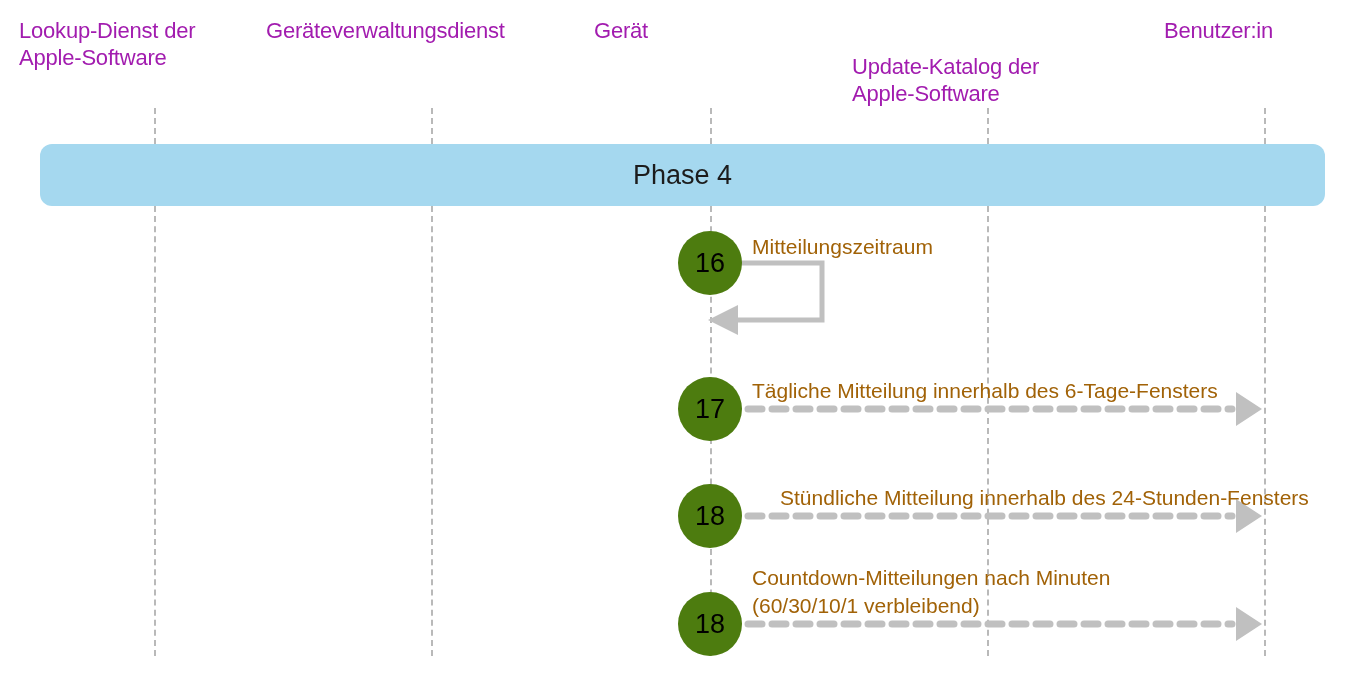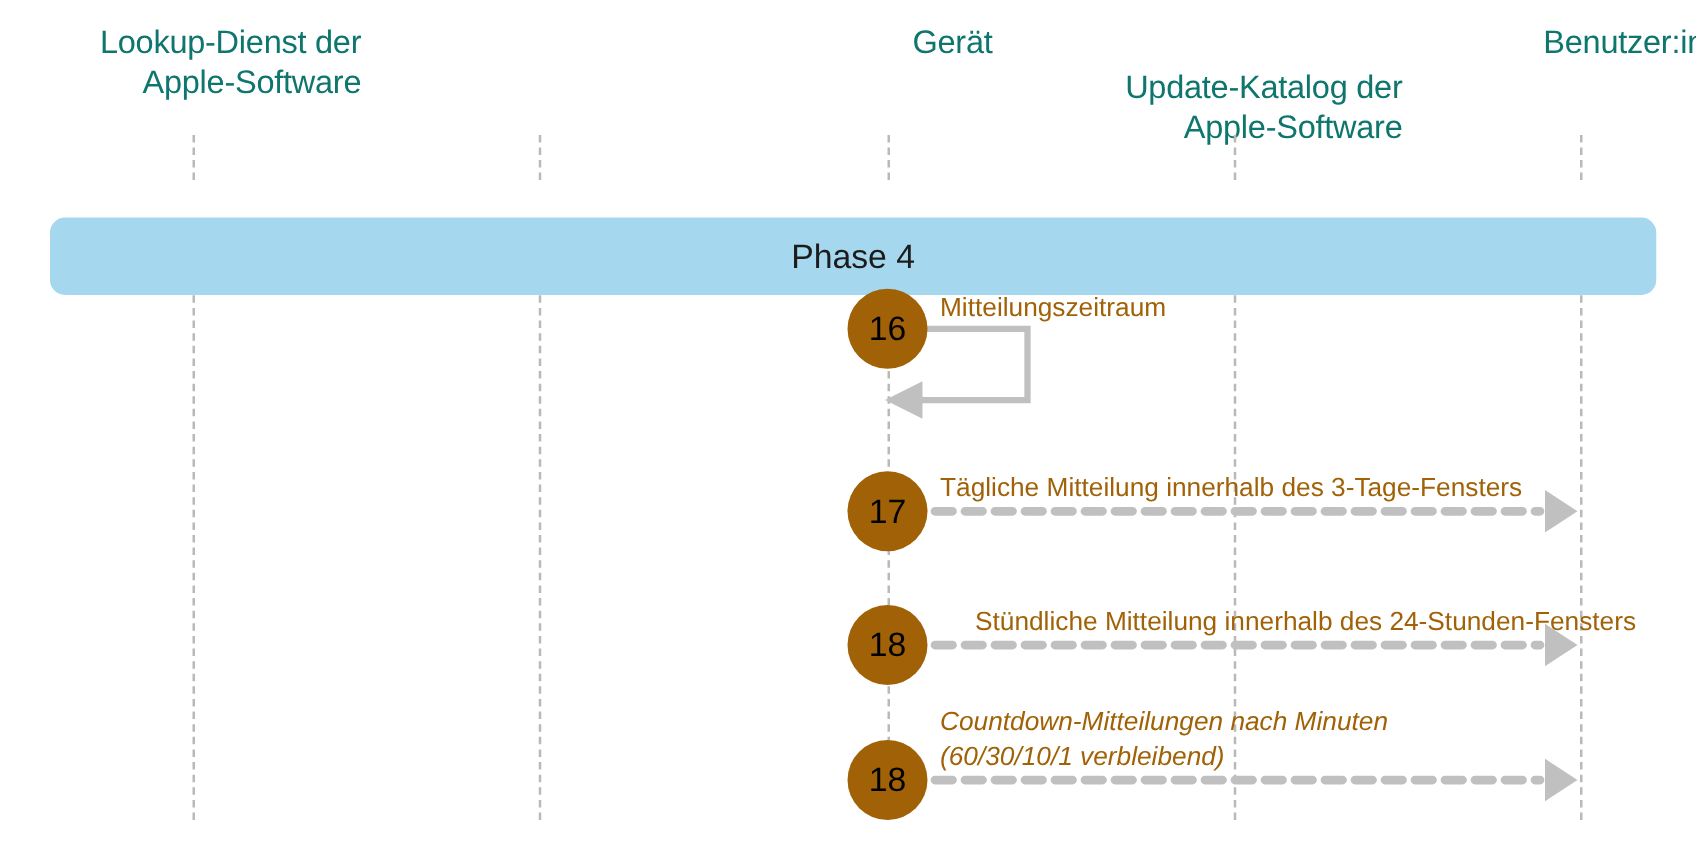--- a/index.html
+++ b/index.html
@@ -16,24 +16,24 @@
     position: relative;
     width: 1357px;
     height: 673px;
     background: #ffffff;
     overflow: hidden;
   }
 
   
   .lifeline-header {
     position: absolute;
-    text-align: right;
-    font-size: 26px;
+    text-align: left;
+    font-size: 22px;
     line-height: 1.22;
-    color: #0f766e;
+    color: #a21caf;
     letter-spacing: -0.2px;
     white-space: pre-line;
     top: 18px;
     transform: translateX(-50%);
   }
 
   
   .lifeline {
     position: absolute;
     width: 0;
@@ -41,34 +41,33 @@
   }
 
   
   .phase-banner {
     position: absolute;
     background: #a5d8ef;
     border-radius: 12px;
     display: flex;
     align-items: center;
     justify-content: center;
-    margin-top: 30px;
   }
   .phase-banner-label {
     font-size: 27px;
     color: #1c1c1c;
   }
 
   
   .step-circle {
     position: absolute;
     width: 64px;
     height: 64px;
     border-radius: 50%;
-    background: #a16207;
+    background: #4d7c0f;
     display: flex;
     align-items: center;
     justify-content: center;
     font-size: 27px;
     color: #000000;
     transform: translate(-50%, -50%);
     z-index: 3;
   }
 
   
@@ -92,20 +91,21 @@
     z-index: 1;
   }
 </style>
 </head>
 <body>
 
 <div id="stage">
 
   <div class="lifeline-header" style="left:154px; width:270px;">Lookup-Dienst der
 Apple-Software</div>
+  <div class="lifeline-header" style="left:431px; width:330px;">Geräteverwaltungsdienst</div>
   <div class="lifeline-header" style="left:694px; width:200px;">Gerät</div>
   <div class="lifeline-header" style="left:987px; width:270px;margin-top:36px;">Update-Katalog der
 Apple-Software</div>
   <div class="lifeline-header" style="left:1264px; width:200px;">Benutzer:in</div>
 
   <div class="lifeline" style="left:154px;  top:108px; height:36px;"></div>
   <div class="lifeline" style="left:431px;  top:108px; height:36px;"></div>
   <div class="lifeline" style="left:710px;  top:108px; height:36px;"></div>
   <div class="lifeline" style="left:987px;  top:108px; height:36px;"></div>
   <div class="lifeline" style="left:1264px; top:108px; height:36px;"></div>
@@ -142,18 +142,18 @@
       <polygon points="1236,607 1236,641 1262,624" fill="#c0c0c0"></polygon>
     </g>
   </svg>
 
   <div class="step-circle" style="left:710px; top:263px;">16</div>
   <div class="step-circle" style="left:710px; top:409px;">17</div>
   <div class="step-circle" style="left:710px; top:516px;">18</div>
   <div class="step-circle" style="left:710px; top:624px;">18</div>
 
   <div class="msg-label" style="left:752px; top:233px;">Mitteilungszeitraum</div>
-  <div class="msg-label" style="left:752px; top:377px;">Tägliche Mitteilung innerhalb des 3-Tage-Fensters</div>
+  <div class="msg-label" style="left:752px; top:377px;">Tägliche Mitteilung innerhalb des 6-Tage-Fensters</div>
   <div class="msg-label" style="left:780px; top:484px;">Stündliche Mitteilung innerhalb des 24-Stunden-Fensters</div>
-  <div class="msg-label" style="left:752px; top:564px;font-style:italic;">Countdown-Mitteilungen nach Minuten
+  <div class="msg-label" style="left:752px; top:564px;">Countdown-Mitteilungen nach Minuten
 (60/30/10/1 verbleibend)</div>
 
 </div>
 
 </body></html>

